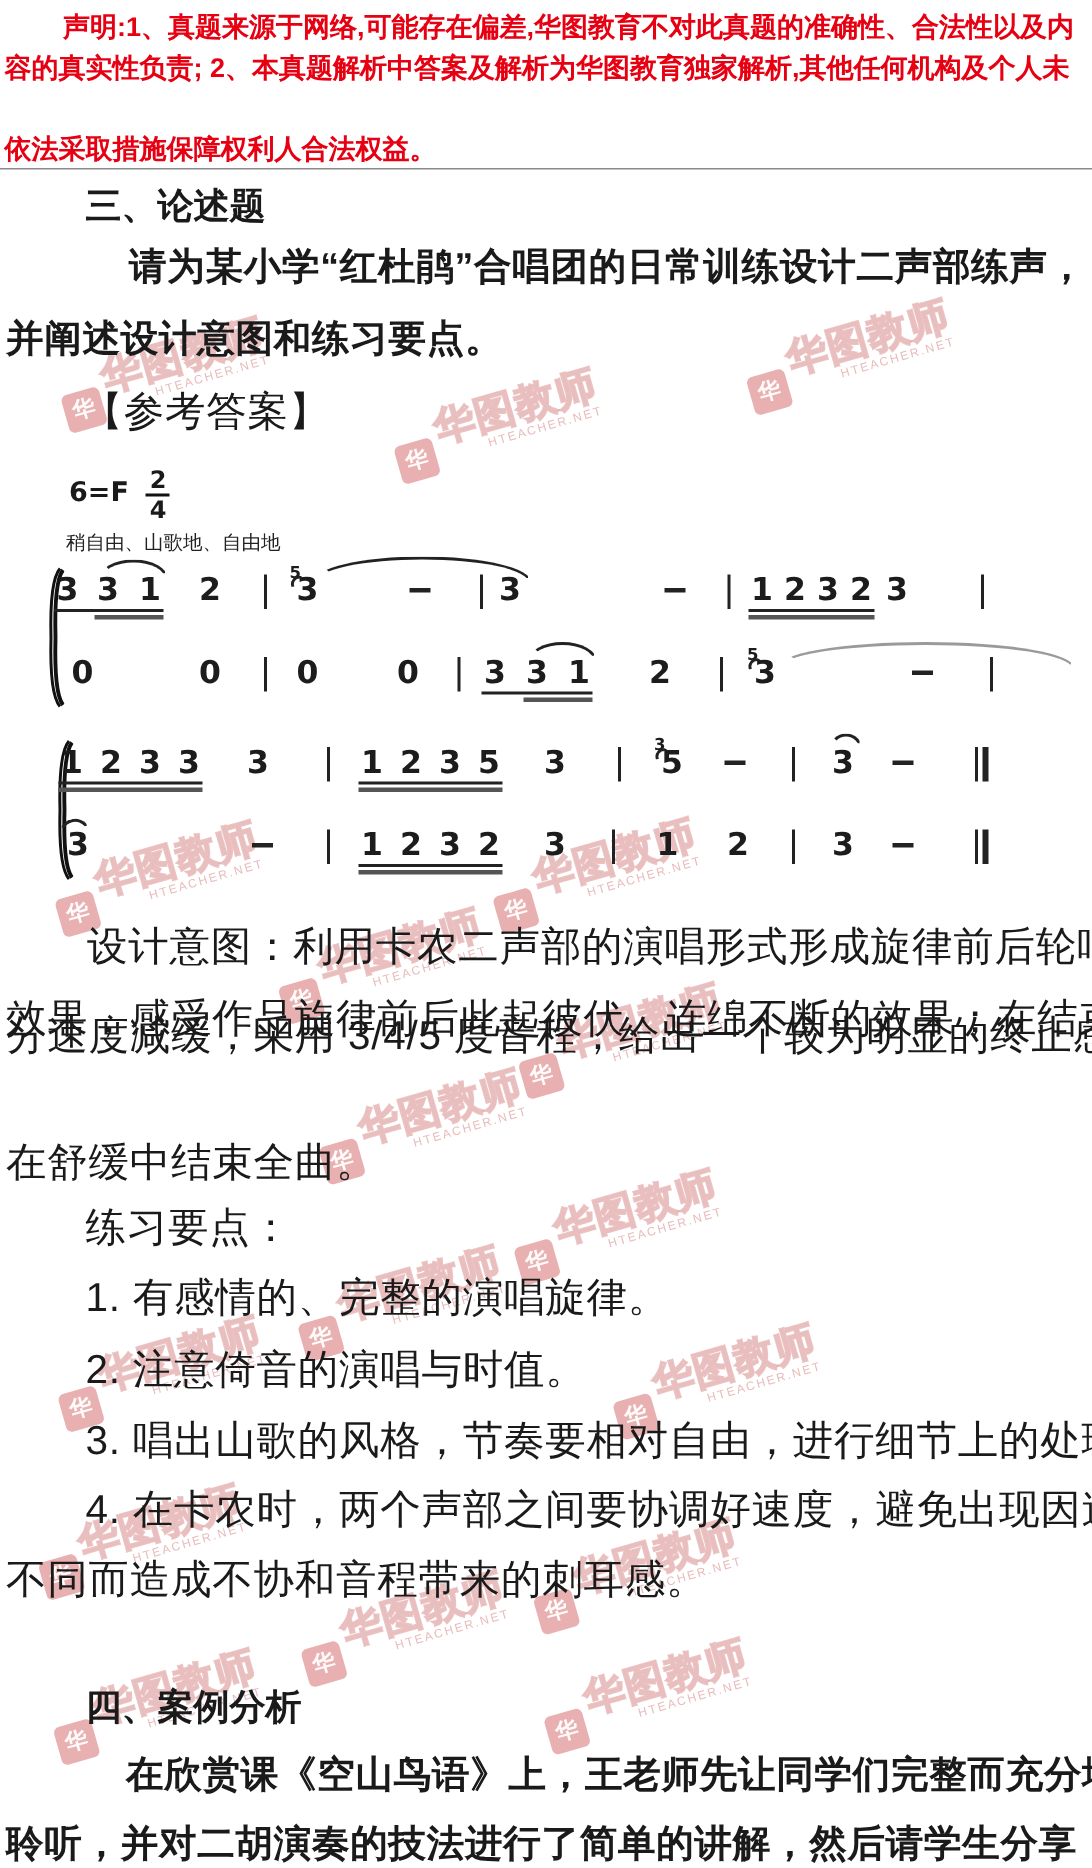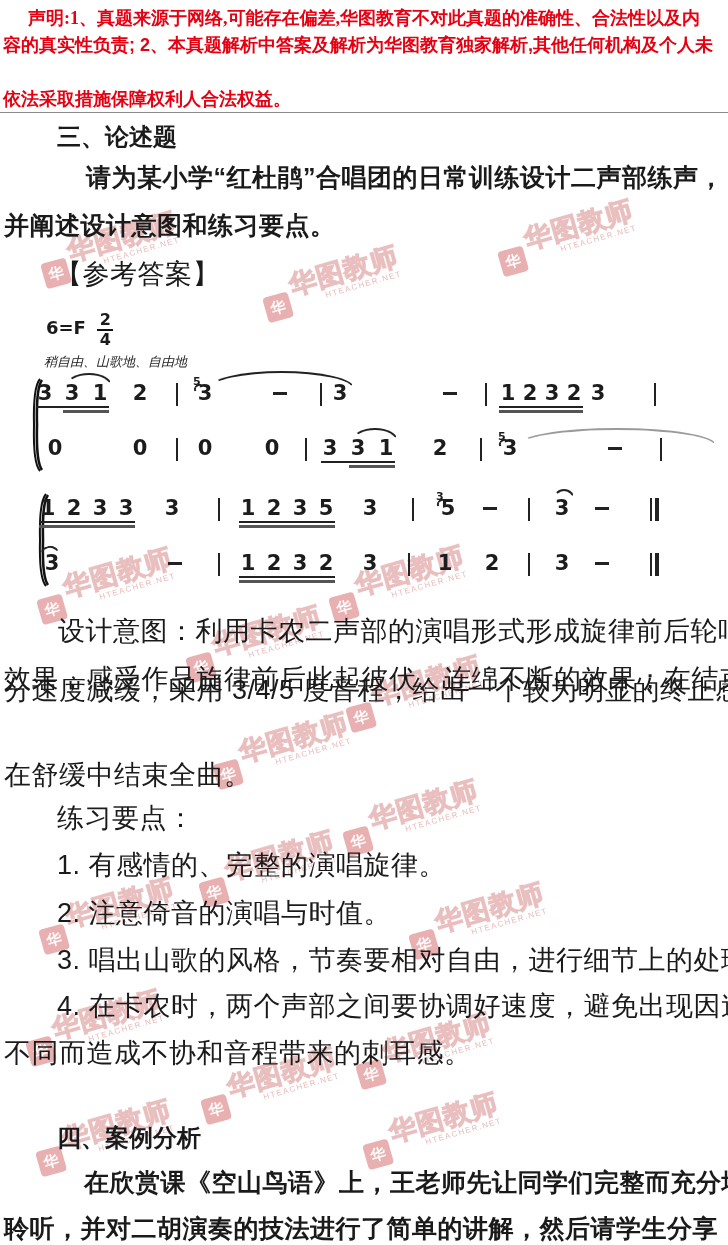--- a/index.html
+++ b/index.html
@@ -128,35 +128,35 @@
         <span class="wm-text">华图教师</span>
         <span class="wm-sub">HTEACHER.NET</span>
       </div>
       <div class="wm" style="left: 35px; top: 1110px;">
         <span class="wm-logo">华</span>
         <span class="wm-text">华图教师</span>
         <span class="wm-sub">HTEACHER.NET</span>
       </div>
     </div>
 
-  <div class="abs disc" style="left:28px;top:5px;font-family:Liberation Serif, serif;"><span class="lbl">声明:</span><span>1、真题来源于网络,可能存在偏差,华图教育不对此真题的准确性、合法性以及内</span></div>
+  <div class="abs disc" style="left:42px;top:5px;"><span class="lbl">声明:</span><span>1、真题来源于网络,可能存在偏差,华图教育不对此真题的准确性、合法性以及内</span></div>
   <div class="abs disc" style="left:3px;top:32px;">容的真实性负责; 2、本真题解析中答案及解析为华图教育独家解析,其他任何机构及个人未</div>
   <div class="abs disc" style="left:3px;top:86px;">依法采取措施保障权利人合法权益。</div>
   <div class="abs" id="sep"></div>
 
   <div class="abs bline" style="left:86px;top:161px;">请为某小学“红杜鹃”合唱团的日常训练设计二声部练声，</div>
   <div class="abs h1" style="left:57px;top:121px;">三、论述题</div>
   <div class="abs bline" style="left:4px;top:209px;">并阐述设计意图和练习要点。</div>
   <div class="abs rline" style="left:55px;top:256px;">【参考答案】</div>
 
   <div class="abs" style="left:46px;top:312px;">
     <span class="mkey">6=F</span>
     <span class="frac" style="margin-left:6px;"><span class="num">2</span><span class="fbar"></span><span class="den">4</span></span>
   </div>
-  <div class="abs tempo" style="left:44px;top:353px;font-style:italic;">稍自由、山歌地、自由地</div>
+  <div class="abs tempo" style="left:44px;top:353px;">稍自由、山歌地、自由地</div>
   <div id="score">
       <div class="bracket" style="left: 29px; top: 377px;"><svg width="14" height="96" xmlns="http://www.w3.org/2000/svg">
           <path d="M11 2 Q4 10 5 48 Q4 86 11 94" fill="none" stroke="#111" stroke-width="2"></path>
           <path d="M13 3 Q7 11 8 48 Q7 85 13 93" fill="none" stroke="#111" stroke-width="2.6"></path>
         </svg></div>
       <div class="digit" style="left: 45px; top: 383px;">3</div>
       <div class="digit" style="left: 72px; top: 383px;">3</div>
       <div class="digit" style="left: 100px; top: 383px;">1</div>
       <div class="digit" style="left: 140px; top: 383px;">2</div>
       <div class="mbar" style="left: 176px; top: 383px;"></div>

